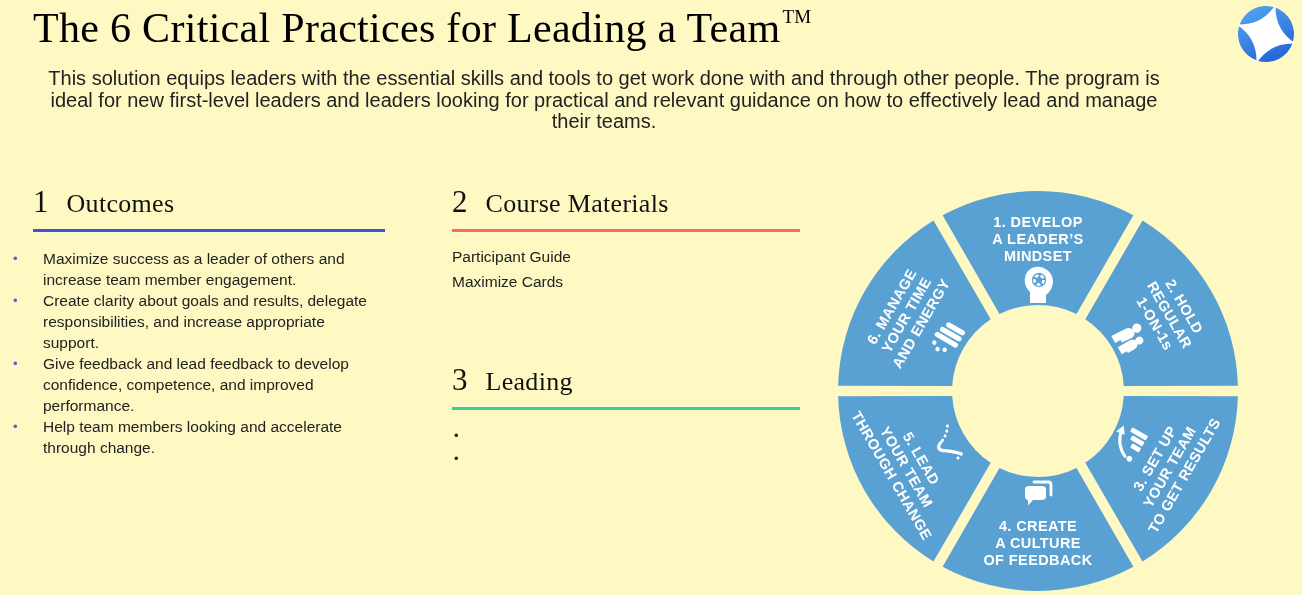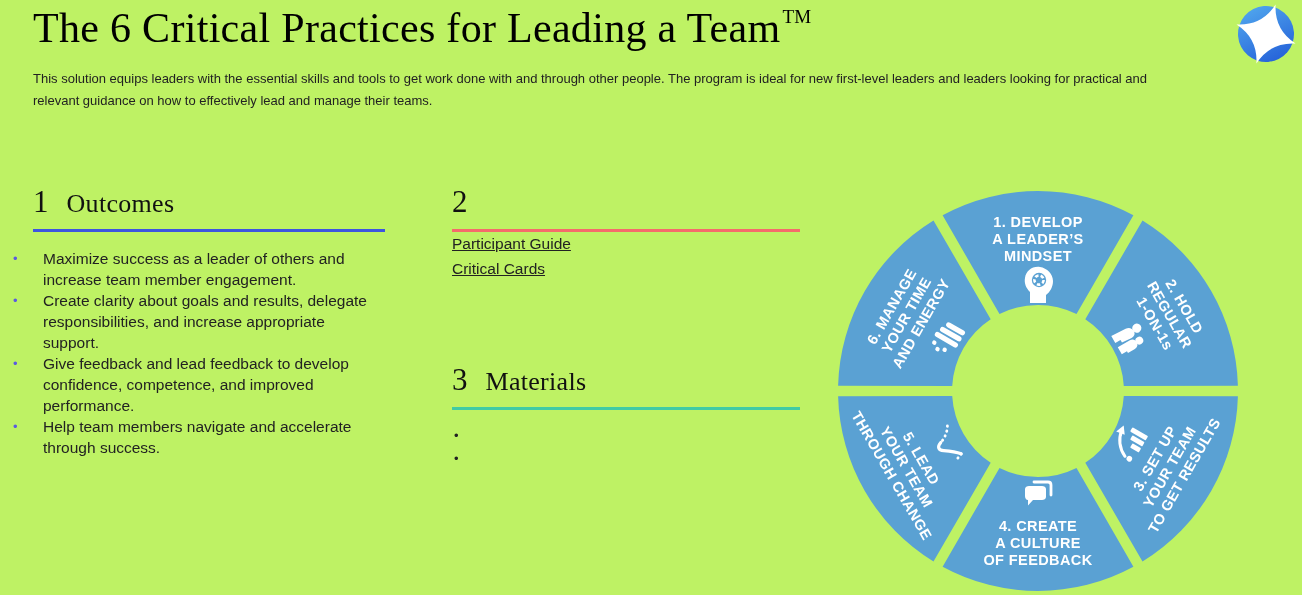--- a/index.html
+++ b/index.html
@@ -1,47 +1,47 @@
 <!DOCTYPE html>
 <html><head>
 <meta charset="utf-8">
 <style>
   html,body{margin:0;padding:0;background:#fff;}
   body{width:1302px;height:595px;position:relative;overflow:hidden;
        font-family:"Liberation Sans",sans-serif;color:#1c1c1c;}
-  .page{position:absolute;inset:0;background:#bef264;}
+  .page{position:absolute;inset:0;background:#fef9c3;}
 
   
   .title{position:absolute;left:33px;top:4px;margin:0;font-family:"Liberation Serif",serif;
          font-weight:400;font-size:42px;letter-spacing:.3px;color:#000;white-space:nowrap;}
   .title sup{font-size:19px;margin-left:2px;position:relative;top:-4px;}
   .logo{position:absolute;left:1236px;top:4px;width:60px;height:60px;}
 
   .intro{position:absolute;left:33px;top:68px;width:1142px;margin:0;
-         font-size:13px;line-height:21.5px;color:#222;}
+         font-size:20px;line-height:21.5px;color:#222;text-align:center;}
 
   
   .sec{position:absolute;}
   .sec-head{display:flex;align-items:baseline;gap:18px;padding-bottom:9px;border-bottom:3px solid #000;}
   .sec-num{font-family:"Liberation Serif",serif;font-size:31px;color:#111;}
   .sec-title{font-family:"Liberation Serif",serif;font-size:26px;color:#111;letter-spacing:.3px;}
   .sec-outcomes{left:33px;top:184px;width:352px;}
   .sec-outcomes .sec-head{border-bottom-color:#3D55E0;}
   .sec-materials{left:452px;top:184px;width:348px;}
   .sec-materials .sec-head{border-bottom-color:#F56B6B;}
   .sec-duration{left:452px;top:362px;width:348px;}
   .sec-duration .sec-head{border-bottom-color:#3FCBA4;}
 
   .bullets{margin-top:16px;margin-left:-22px;}
   .bullet-row{display:flex;align-items:flex-start;font-size:15.5px;line-height:21px;color:#222;}
   .dot{width:30px;flex:0 0 30px;text-align:left;padding-left:2px;}
   .dot-blue{color:#5B5BE0;font-size:13px;line-height:21px;}
   .dot-dark{color:#222;font-size:13px;line-height:23px;}
 
-  .mat-list{font-size:15.5px;line-height:24.5px;color:#222;text-decoration:underline;}
+  .mat-list{margin-top:13px;font-size:15.5px;line-height:24.5px;color:#222;}
   .mat-item{white-space:nowrap;}
 
   .dur-list{margin-top:14px;}
   .dur-list .bullet-row{line-height:23px;font-size:15.8px;}
   .dur-list .dot{width:18px;flex:0 0 18px;padding-left:2px;}
 
   
   #wheel-svg{position:absolute;left:833px;top:186px;width:410px;height:410px;}
   .seg-label{font-family:"Liberation Sans",sans-serif;font-weight:bold;font-size:14.5px;
              fill:#ffffff;text-anchor:middle;letter-spacing:.4px;}
@@ -83,39 +83,40 @@
       <div class="bullet-row">
         <span class="dot dot-blue">•</span>
         <span>Create clarity about goals and results, delegate responsibilities, and increase appropriate support.</span>
       </div>
       <div class="bullet-row">
         <span class="dot dot-blue">•</span>
         <span>Give feedback and lead feedback to develop confidence, competence, and improved performance.</span>
       </div>
       <div class="bullet-row">
         <span class="dot dot-blue">•</span>
-        <span>Help team members navigate and accelerate through success.</span>
+        <span>Help team members looking and accelerate through change.</span>
       </div>
     </div>
   </section>
 
   <section class="sec sec-materials">
     <div class="sec-head">
       <span class="sec-num">2</span>
+      <span class="sec-title">Course Materials</span>
     </div>
     <div class="mat-list">
       <div class="mat-item">Participant Guide</div>
-      <div class="mat-item">Critical Cards</div>
+      <div class="mat-item">Maximize Cards</div>
     </div>
   </section>
 
   <section class="sec sec-duration">
     <div class="sec-head">
       <span class="sec-num">3</span>
-      <span class="sec-title">Materials</span>
+      <span class="sec-title">Leading</span>
     </div>
     <div class="dur-list">
       <div class="bullet-row">
         <span class="dot dot-dark">•</span>
       </div>
       <div class="bullet-row">
         <span class="dot dot-dark">•</span>
       </div>
     </div>
   </section>

